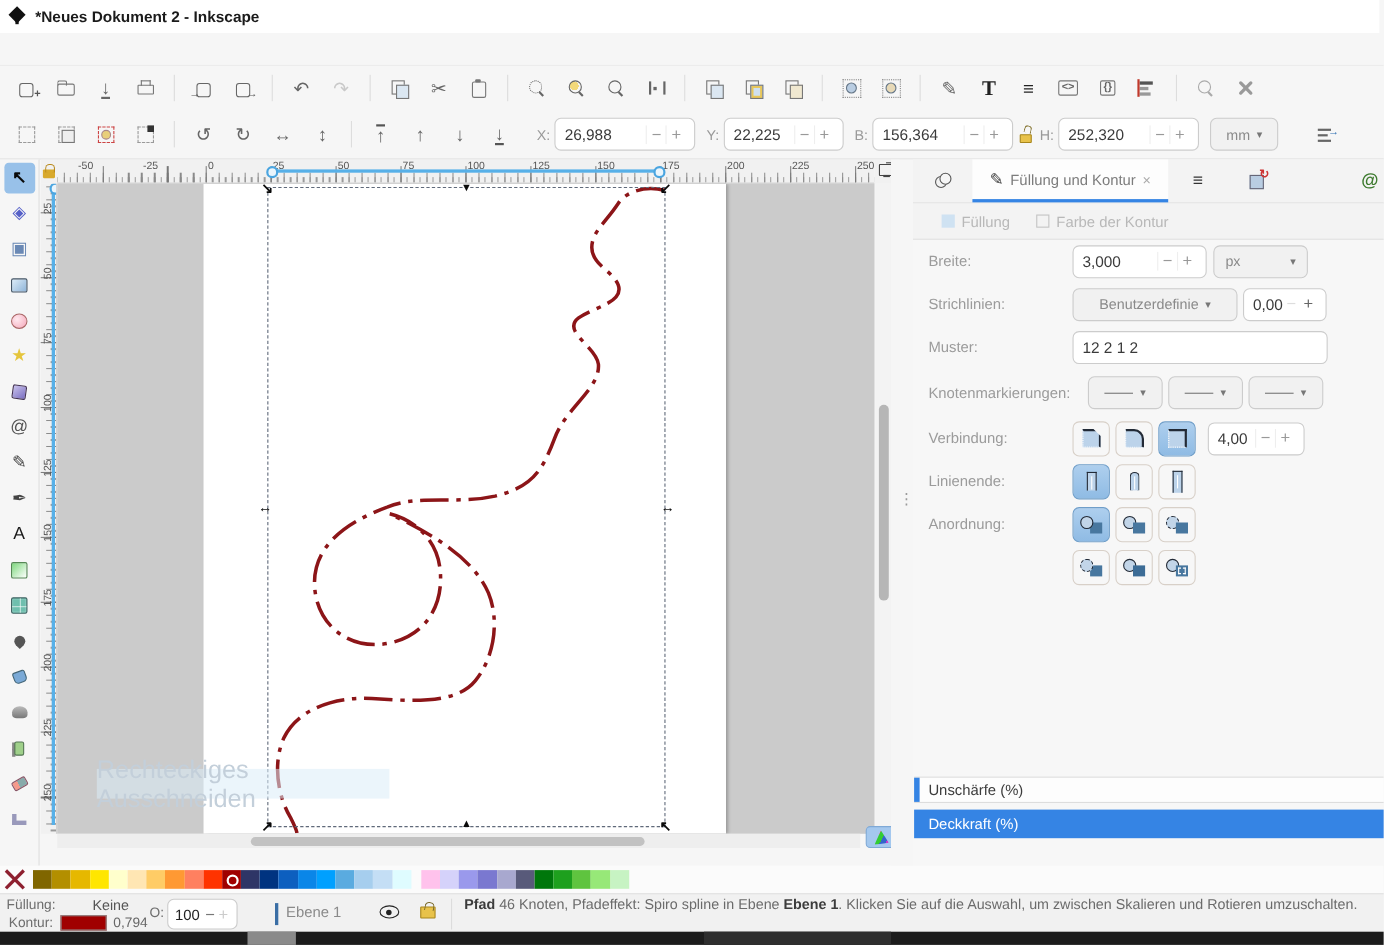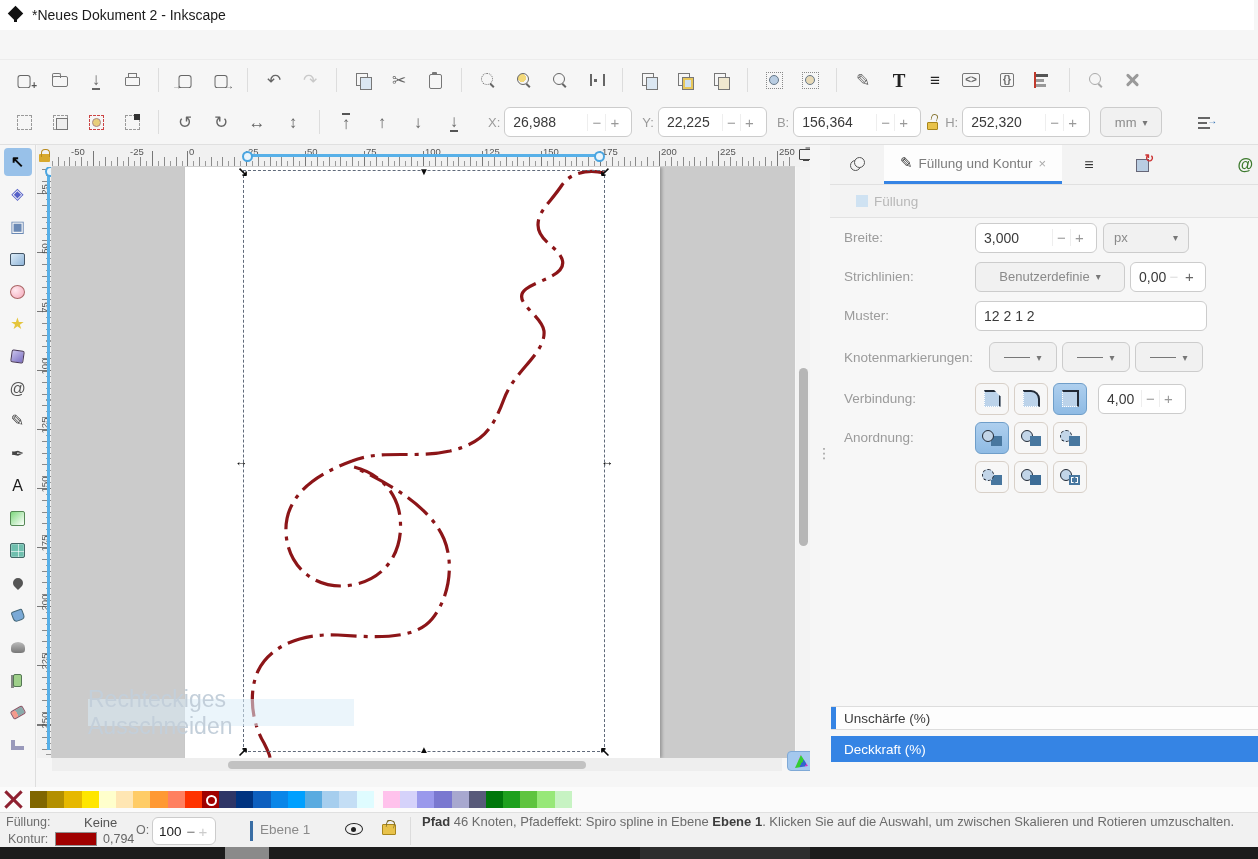--- a/index.html
+++ b/index.html
@@ -1,21 +1,21 @@
 <!DOCTYPE html>
 <html><head>
 <meta charset="utf-8">
 <style>
   * { margin:0; padding:0; box-sizing:border-box; }
   html,body { width:1258px; height:859px; overflow:hidden; }
   body { font-family:"Liberation Sans", sans-serif; background:#f6f6f6; position:relative; font-size:13px; color:#333; }
   .abs { position:absolute; }
 
   
-  #titlebar { left:0; top:0; width:1254px; height:30px; background:#ffffff; display:flex; align-items:center; padding-left:8px; }
+  #titlebar { left:0; top:0; width:1254px; height:30px; background:#ffffff; display:flex; align-items:center; padding-left:8px;font-weight:bold; }
   #inkscape-logo { width:16px; height:16px; position:relative; margin-right:8px; }
   #inkscape-logo::before { content:""; position:absolute; left:2px; top:1px; width:11px; height:11px; background:#111; transform:rotate(45deg); }
   #inkscape-logo::after { content:""; position:absolute; left:6px; top:9px; width:3px; height:6px; background:#111; }
   #title-text { font-size:14px; color:#1b1b1b; }
 
   #menubar { left:0; top:30px; width:1258px; height:30px; background:#f6f6f6; display:flex; align-items:center; gap:26px; padding-left:10px; border-bottom:1px solid #ececec; }
 
   
   #toolbar-main { left:0; top:60px; width:1258px; height:40px; background:#f6f6f6; display:flex; align-items:center; padding-left:6px; }
   #toolbar-select { left:0; top:100px; width:1258px; height:45px; background:#f6f6f6; display:flex; align-items:center; padding-left:6px; border-bottom:1px solid #e0e0e0; }
@@ -564,20 +564,24 @@
     <span class="dock-ic" style="margin-left:auto;width:26px;overflow:hidden;">
         <span class="dock-glyph" style="color:#3d7a2e;font-style:italic;">@</span>
       </span>
   </div>
 
   <div id="subtabs">
     <span class="subtab">
       <span class="sq"></span>
       <span>Füllung</span>
     </span>
+    <span class="subtab">
+      <span class="sqo"></span>
+      <span>Farbe der Kontur</span>
+    </span>
   </div>
 
   <div id="stroke-form">
     <div class="frow">
       <span class="flabel">Breite:</span>
       <span class="field" style="width:122px;">
         <span class="val">3,000</span>
         <span class="spin">−</span>
         <span class="spin">+</span>
       </span>
@@ -628,20 +632,32 @@
           <span class="join-shape round"></span>
         </span>
       <span class="togglebtn selected">
           <span class="join-shape"></span>
         </span>
       <span class="field" style="width:88px;margin-left:6px;">
         <span class="val">4,00</span>
         <span class="spin">−</span>
         <span class="spin">+</span>
       </span>
+    </div>
+    <div class="frow">
+      <span class="flabel">Linienende:</span>
+      <span class="togglebtn selected">
+          <span class="cap-shape"></span>
+        </span>
+      <span class="togglebtn">
+          <span class="cap-shape round"></span>
+        </span>
+      <span class="togglebtn">
+          <span class="cap-shape square"></span>
+        </span>
     </div>
     <div class="frow">
       <span class="flabel">Anordnung:</span>
       <span class="togglebtn selected">
           <span class="order-shape">
             <span class="circ"></span>
             <span class="sqr"></span>
           </span>
         </span>
       <span class="togglebtn">

